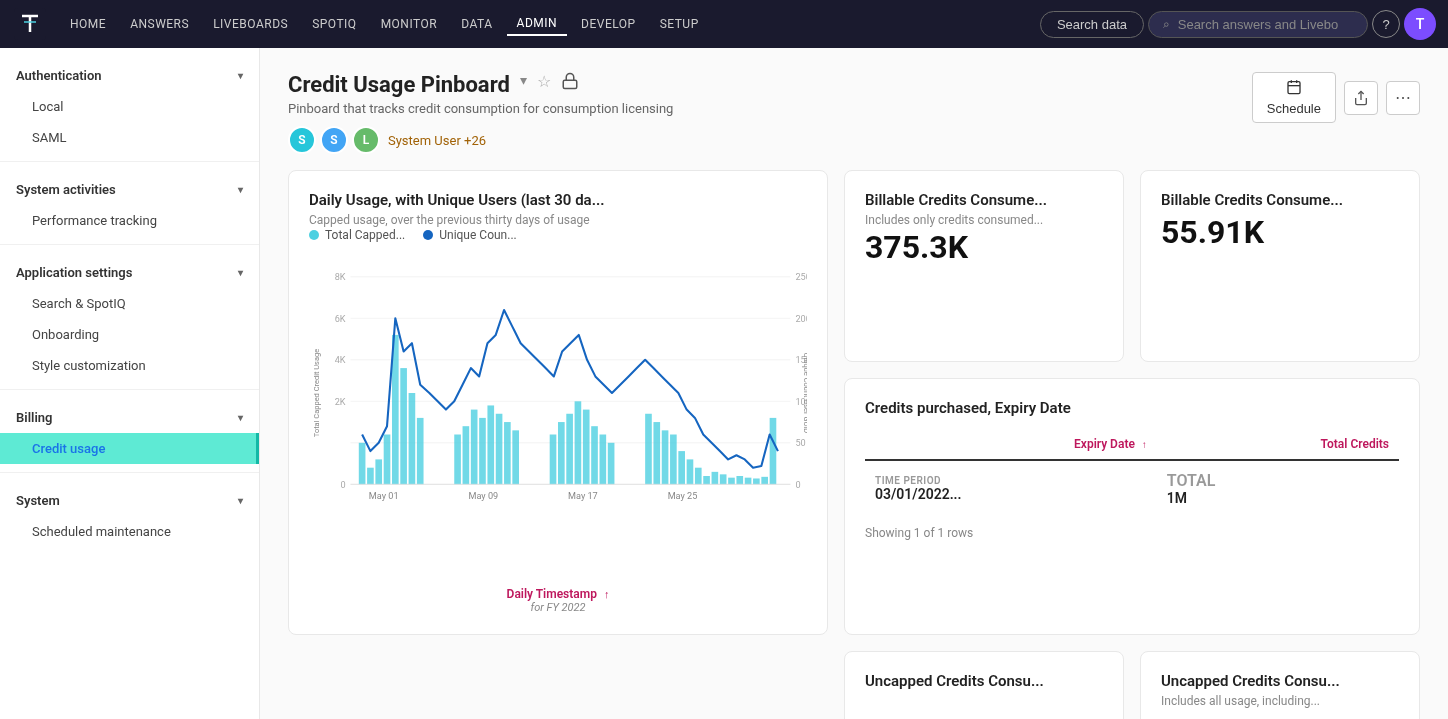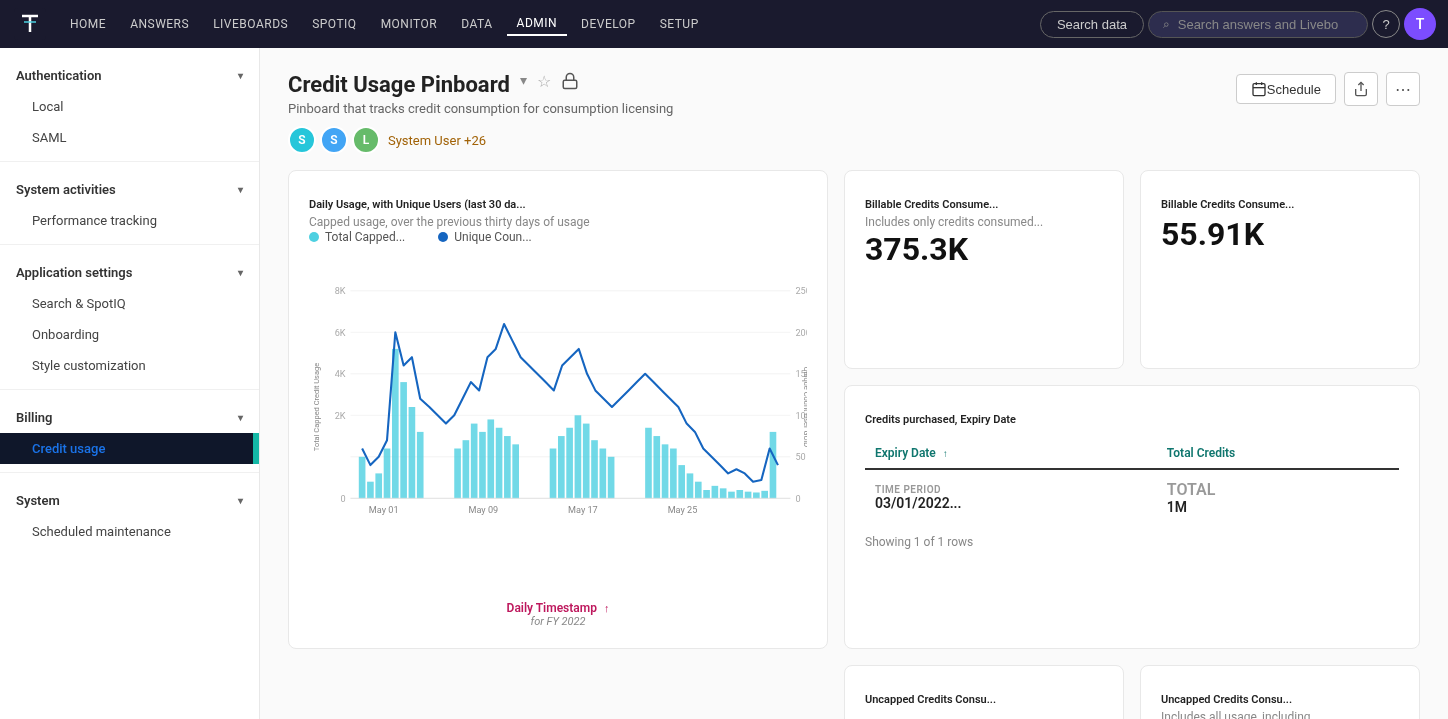--- a/index.html
+++ b/index.html
@@ -35,62 +35,62 @@
 
     
     .sidebar { width: 260px; background: #fff; border-right: 1px solid #e8e8e8; overflow-y: auto; padding: 8px 0; flex-shrink: 0; }
     .sidebar-section-header {
       display: flex; align-items: center; justify-content: space-between; padding: 12px 16px 8px 16px; font-size: 13px; font-weight: 600; color: #333; cursor: pointer;
     }
     .sidebar-section-header .chevron { font-size: 10px; color: #666; }
     .sidebar-item {
       padding: 8px 16px 8px 32px; font-size: 13px; color: #444; cursor: pointer; display: flex; align-items: center;
     }
-    .sidebar-item.active { background: #0f172a; color: #1a73e8; border-right: 6px solid #14b8a6; font-weight: 500; }
+    .sidebar-item.active { background: #5eead4; color: #1a73e8; border-right: 3px solid #14b8a6; font-weight: 500; }
     .sidebar-divider { height: 1px; background: #f0f0f0; margin: 8px 0; }
 
     
     .main { flex: 1; overflow-y: auto; padding: 24px 28px; background: #fafafa; }
 
     
     .pinboard-header { display: flex; align-items: flex-start; justify-content: space-between; margin-bottom: 16px; }
     .pinboard-title-area { }
     .pinboard-title { display: flex; align-items: flex-start; gap: 10px; }
     .pinboard-title h1 { font-size: 22px; font-weight: 700; color: #222; }
     .title-arrow { color: #888; cursor: pointer; font-size: 14px; }
     .title-star { color: #aaa; cursor: pointer; font-size: 16px; }
     .title-lock { color: #aaa; cursor: pointer; font-size: 16px; }
     .pinboard-desc { font-size: 13px; color: #666; margin: 4px 0 10px 0; }
     .pinboard-users { display: flex; align-items: center; gap: 4px; }
     .user-avatar { width: 28px; height: 28px; border-radius: 50%; display: flex; align-items: center; justify-content: center; color: #fff; font-size: 12px; font-weight: 600; border: 2px solid #fff; }
     .user-text { font-size: 13px; color: #a16207; margin-left: 4px; }
     .pinboard-actions { display: flex; align-items: center; gap: 8px; }
     .schedule-btn {
-      display: flex; align-items: center; gap: 0; border: 1px solid #ccc; background: #fff; border-radius: 4px; padding: 6px 14px; font-size: 13px; cursor: pointer; color: #333;
+      display: flex; align-items: center; gap: 6px; border: 1px solid #ccc; background: #fff; border-radius: 4px; padding: 6px 14px; font-size: 13px; cursor: pointer; color: #333; flex-direction: column;
     }
     .icon-btn { width: 34px; height: 34px; border: 1px solid #ccc; background: #fff; border-radius: 4px; display: flex; align-items: center; justify-content: center; cursor: pointer; color: #555; font-size: 16px; }
 
     
     .content-grid { display: grid; grid-template-columns: 1fr 280px 280px; grid-template-rows: auto auto auto; gap: 16px; }
     .card { background: #fff; border-radius: 8px; border: 1px solid #e8e8e8; padding: 20px; }
-    .card-title { font-size: 11px; font-weight: 600; color: #222; margin-bottom: 4px; margin-top: 7px; }
+    .card-title { font-size: 15px; font-weight: 600; color: #222; margin-bottom: 4px; }
     .card-subtitle { font-size: 12px; color: #888; margin-bottom: 1px; }
     .card-value { font-size: 32px; font-weight: 700; color: #111; }
 
     
     .chart-card { grid-column: 1; grid-row: 1 / 3; }
     .chart-area { position: relative; width: 100%; height: 340px; }
-    .chart-legend { display: flex; gap: 33px; margin-bottom: 13px; flex-wrap: wrap; }
+    .chart-legend { display: flex; gap: 18px; margin-bottom: 1px; flex-wrap: wrap; }
     .legend-item { display: flex; align-items: center; gap: 6px; font-size: 12px; color: #555; }
     .legend-dot { width: 10px; height: 10px; border-radius: 50%; }
     .chart-svg { width: 100%; height: 300px; }
     .chart-x-title { text-align: center; font-size: 12px; font-weight: 600; color: #be185d; margin-top: 4px; }
     .chart-x-subtitle { text-align: center; font-size: 11px; color: #888; font-style: italic; }
     .credits-table { width: 100%; border-collapse: collapse; margin-top: 12px; }
-    .credits-table th { text-align: left; font-size: 12px; color: #0f766e; font-weight: 600; padding: 8px 10px; border-bottom: 2px solid #333; }
+    .credits-table th { text-align: right; font-size: 12px; color: #be185d; font-weight: 600; padding: 8px 10px; border-bottom: 2px solid #333; }
     .credits-table th .sort-icon { font-size: 10px; margin-left: 4px; }
     .credits-table .time-period { font-size: 10px; color: #999; display: block; text-transform: uppercase; letter-spacing: 0.5px; }
     .credits-table td { padding: 10px; font-size: 14px; font-weight: 600; color: #222; }
     .credits-table .total-col { text-align: left; }
     .total-label { font-size: 16px; color: #999; display: block; text-transform: uppercase; }
     .showing-rows { font-size: 12px; color: #888; margin-top: 10px; }
 
     
     .stat-card-1 { grid-column: 2; grid-row: 1; }
     .stat-card-2 { grid-column: 3; grid-row: 1; }

